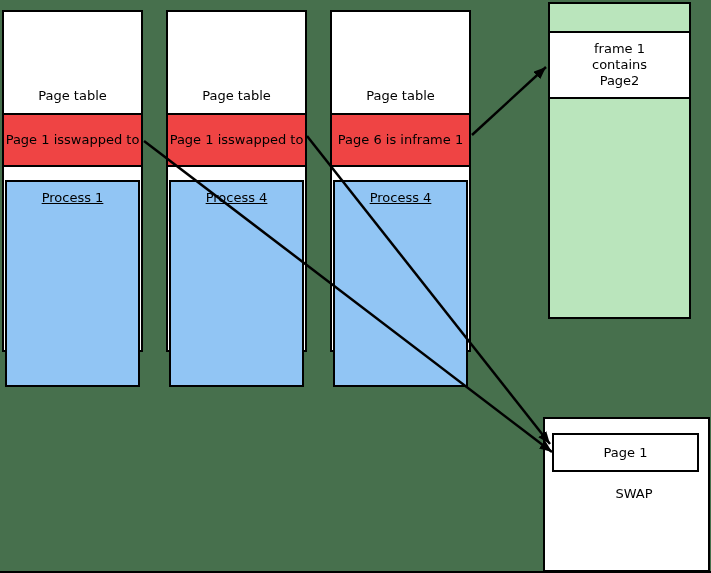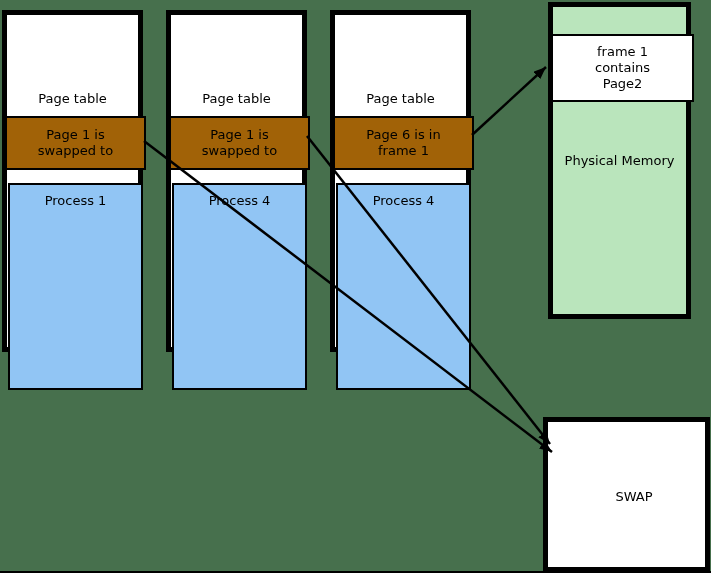--- a/index.html
+++ b/index.html
@@ -9,42 +9,43 @@
     height: 573px;
     background: #47704d;
     font-family: "DejaVu Sans", "Liberation Sans", sans-serif;
     font-size: 13px;
     color: #000;
     overflow: hidden;
   }
   .box {
     position: absolute;
     background: #fff;
-    border: 5px solid #000000;
+    border: 2px solid #000000;
     box-sizing: border-box;
   }
   
   .col { top: 10px; width: 141px; height: 342px; }
   .col-1 { left: 2px; }
   .col-2 { left: 166px; }
   .col-3 { left: 330px; }
   .pt-label {
     position: absolute; left: 0; right: 0; top: 76px;
     text-align: center; line-height: 16px;
   }
   .entry {
     position: absolute; left: -2px; top: 101px; width: 141px; height: 54px;
-    background: #a16207; border: 2px solid #000; box-sizing: border-box;
-    display: flex; flex-direction: column; align-items: center; justify-content: center;
+    background: #ef4444; border: 2px solid #000; box-sizing: border-box;
+    display: flex; flex-direction: row; align-items: center; justify-content: center;
     line-height: 16px; text-align: center;
   }
   .proc {
     position: absolute; left: 1px; top: 168px; width: 135px; height: 207px;
     background: #91c5f4; border: 2px solid #000; box-sizing: border-box;
     text-align: center;
+    text-decoration: underline;
   }
   .proc-label { display: block; margin-top: 8px; line-height: 16px; }
   
   .mem { left: 548px; top: 2px; width: 143px; height: 317px; background: #bae5bc; }
   .frame {
     position: absolute; left: -2px; top: 27px; width: 143px; height: 68px;
     background: #fff; border: 2px solid #000; box-sizing: border-box;
     display: flex; flex-direction: column; align-items: center; justify-content: center;
     line-height: 16px; text-align: center;
   }
@@ -98,24 +99,26 @@
       <span class="proc-label">Process 4</span>
     </div>
   </div>
 
   <div class="box mem">
     <div class="frame">
       <span>frame 1</span>
       <span>contains</span>
       <span>Page2</span>
     </div>
-    <div class="mem-label">Physical Memory</div>
   </div>
 
   <div class="box swap">
+    <div class="swap-page">
+      <span>Page 1</span>
+    </div>
     <div class="swap-label">SWAP</div>
   </div>
 
   <div class="bottom-line"></div>
 
   <svg class="arrows" width="711" height="573" viewBox="0 0 711 573" xmlns="http://www.w3.org/2000/svg">
     <defs>
       <marker id="ah" markerWidth="6" markerHeight="5" refX="5" refY="2" orient="auto" markerUnits="strokeWidth">
         <path d="M0,0 L5,2 L0,4 Z" fill="#000"></path>
       </marker>

